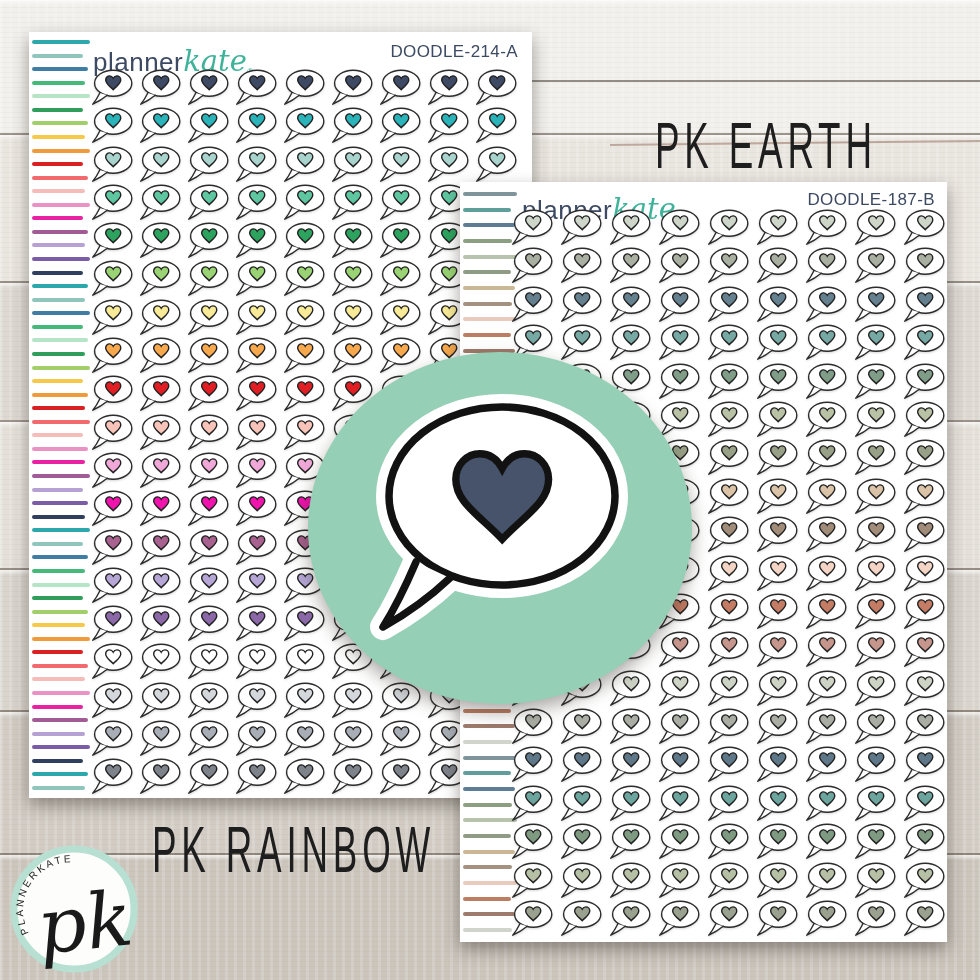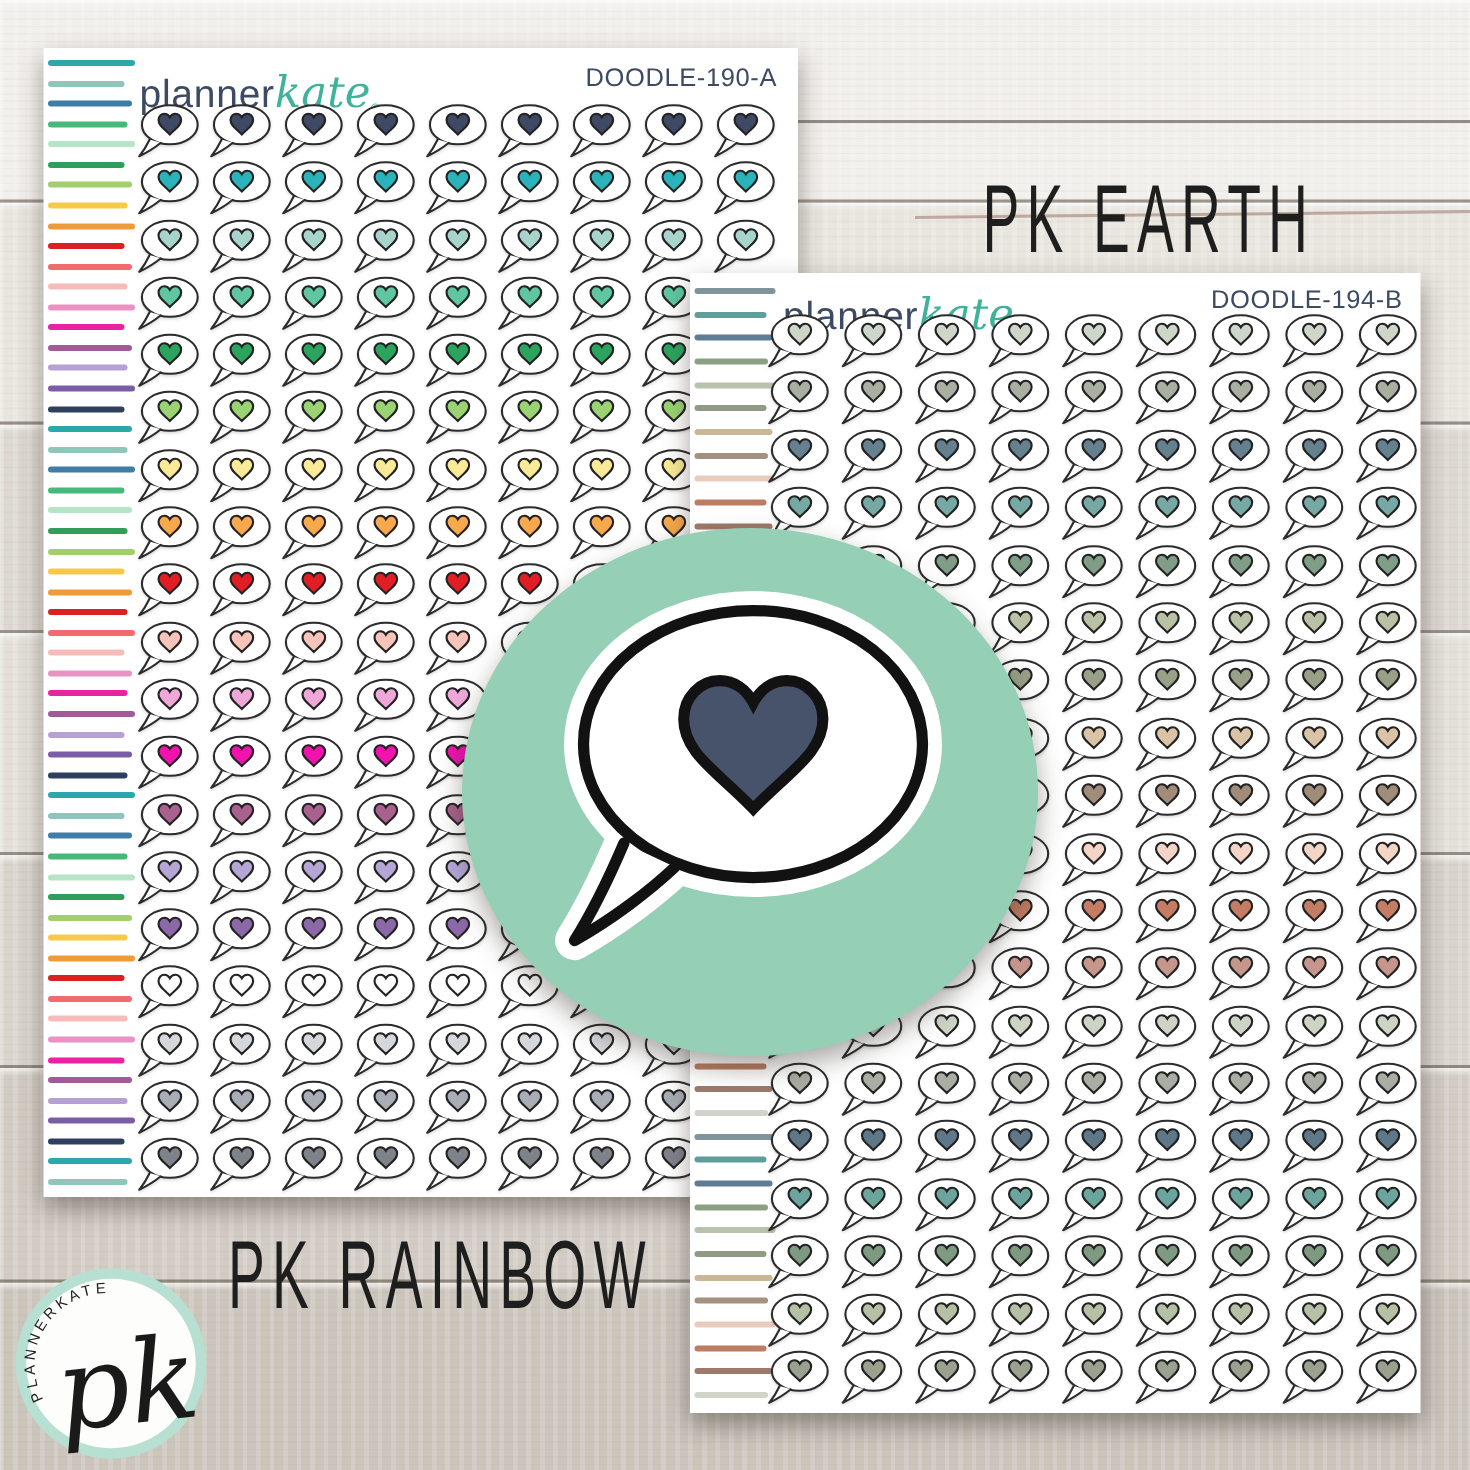--- a/index.html
+++ b/index.html
@@ -137,21 +137,21 @@
         <div class="stripe" style="background:#a15b97;width:96%"></div>
         <div class="stripe" style="background:#b5a1d3;width:91%"></div>
         <div class="stripe" style="background:#7b5ca6;width:100%"></div>
         <div class="stripe" style="background:#313f5e;width:88%"></div>
         <div class="stripe" style="background:#2ba8ab;width:96%"></div>
         <div class="stripe" style="background:#8fc5bb;width:91%"></div>
       </div>
     <div class="brand">
       <span class="brand-planner">planner</span><span class="brand-kate">kate</span><span class="brand-reg">®</span>
     </div>
-    <div class="code">DOODLE-190-A</div>
+    <div class="code">DOODLE-214-A</div>
     <div class="heart-grid" id="grid-a">
         <svg class="bubble" width="46" height="37" viewBox="0 0 46 37">
     <ellipse cx="24.2" cy="15.2" rx="18.6" ry="13" fill="#fff" stroke="#2c2c2c" stroke-width="1.4"></ellipse>
     <path d="M10.8 25C8.8 29.2 6.6 32.8 3.8 36.2 9.2 33.6 14.6 30.2 18.2 27.2" fill="#fff" stroke="#2c2c2c" stroke-width="1.4" stroke-linejoin="round" stroke-linecap="round"></path>
     <path d="M16 28.5C8.6 20.8 1.5 16.9 1.5 9.8 1.5 5.2 5 1.8 9 1.8 12 1.8 14.5 3.6 16 6.4 17.5 3.6 20 1.8 23 1.8 27 1.8 30.5 5.2 30.5 9.8 30.5 16.9 23.4 20.8 16 28.5Z" transform="translate(15.9 6.9) scale(0.52)" fill="#3e4a64" stroke="#232323" stroke-width="2.7"></path>
         </svg>
         <svg class="bubble" width="46" height="37" viewBox="0 0 46 37">
     <ellipse cx="24.2" cy="15.2" rx="18.6" ry="13" fill="#fff" stroke="#2c2c2c" stroke-width="1.4"></ellipse>
     <path d="M10.8 25C8.8 29.2 6.6 32.8 3.8 36.2 9.2 33.6 14.6 30.2 18.2 27.2" fill="#fff" stroke="#2c2c2c" stroke-width="1.4" stroke-linejoin="round" stroke-linecap="round"></path>
     <path d="M16 28.5C8.6 20.8 1.5 16.9 1.5 9.8 1.5 5.2 5 1.8 9 1.8 12 1.8 14.5 3.6 16 6.4 17.5 3.6 20 1.8 23 1.8 27 1.8 30.5 5.2 30.5 9.8 30.5 16.9 23.4 20.8 16 28.5Z" transform="translate(15.9 6.9) scale(0.52)" fill="#3e4a64" stroke="#232323" stroke-width="2.7"></path>
@@ -1051,21 +1051,21 @@
         <div class="stripe" style="background:#cab795;width:96%"></div>
         <div class="stripe" style="background:#a49180;width:91%"></div>
         <div class="stripe" style="background:#e9cbbd;width:100%"></div>
         <div class="stripe" style="background:#bd7d63;width:88%"></div>
         <div class="stripe" style="background:#9d7a6a;width:96%"></div>
         <div class="stripe" style="background:#d0d4ca;width:91%"></div>
       </div>
     <div class="brand">
       <span class="brand-planner">planner</span><span class="brand-kate">kate</span><span class="brand-reg">®</span>
     </div>
-    <div class="code">DOODLE-194-B</div>
+    <div class="code">DOODLE-187-B</div>
     <div class="heart-grid" id="grid-b">
         <svg class="bubble" width="46" height="37" viewBox="0 0 46 37">
     <ellipse cx="24.2" cy="15.2" rx="18.6" ry="13" fill="#fff" stroke="#2c2c2c" stroke-width="1.4"></ellipse>
     <path d="M10.8 25C8.8 29.2 6.6 32.8 3.8 36.2 9.2 33.6 14.6 30.2 18.2 27.2" fill="#fff" stroke="#2c2c2c" stroke-width="1.4" stroke-linejoin="round" stroke-linecap="round"></path>
     <path d="M16 28.5C8.6 20.8 1.5 16.9 1.5 9.8 1.5 5.2 5 1.8 9 1.8 12 1.8 14.5 3.6 16 6.4 17.5 3.6 20 1.8 23 1.8 27 1.8 30.5 5.2 30.5 9.8 30.5 16.9 23.4 20.8 16 28.5Z" transform="translate(15.9 6.9) scale(0.52)" fill="#cdd6c9" stroke="#232323" stroke-width="2.7"></path>
         </svg>
         <svg class="bubble" width="46" height="37" viewBox="0 0 46 37">
     <ellipse cx="24.2" cy="15.2" rx="18.6" ry="13" fill="#fff" stroke="#2c2c2c" stroke-width="1.4"></ellipse>
     <path d="M10.8 25C8.8 29.2 6.6 32.8 3.8 36.2 9.2 33.6 14.6 30.2 18.2 27.2" fill="#fff" stroke="#2c2c2c" stroke-width="1.4" stroke-linejoin="round" stroke-linecap="round"></path>
     <path d="M16 28.5C8.6 20.8 1.5 16.9 1.5 9.8 1.5 5.2 5 1.8 9 1.8 12 1.8 14.5 3.6 16 6.4 17.5 3.6 20 1.8 23 1.8 27 1.8 30.5 5.2 30.5 9.8 30.5 16.9 23.4 20.8 16 28.5Z" transform="translate(15.9 6.9) scale(0.52)" fill="#cdd6c9" stroke="#232323" stroke-width="2.7"></path>

